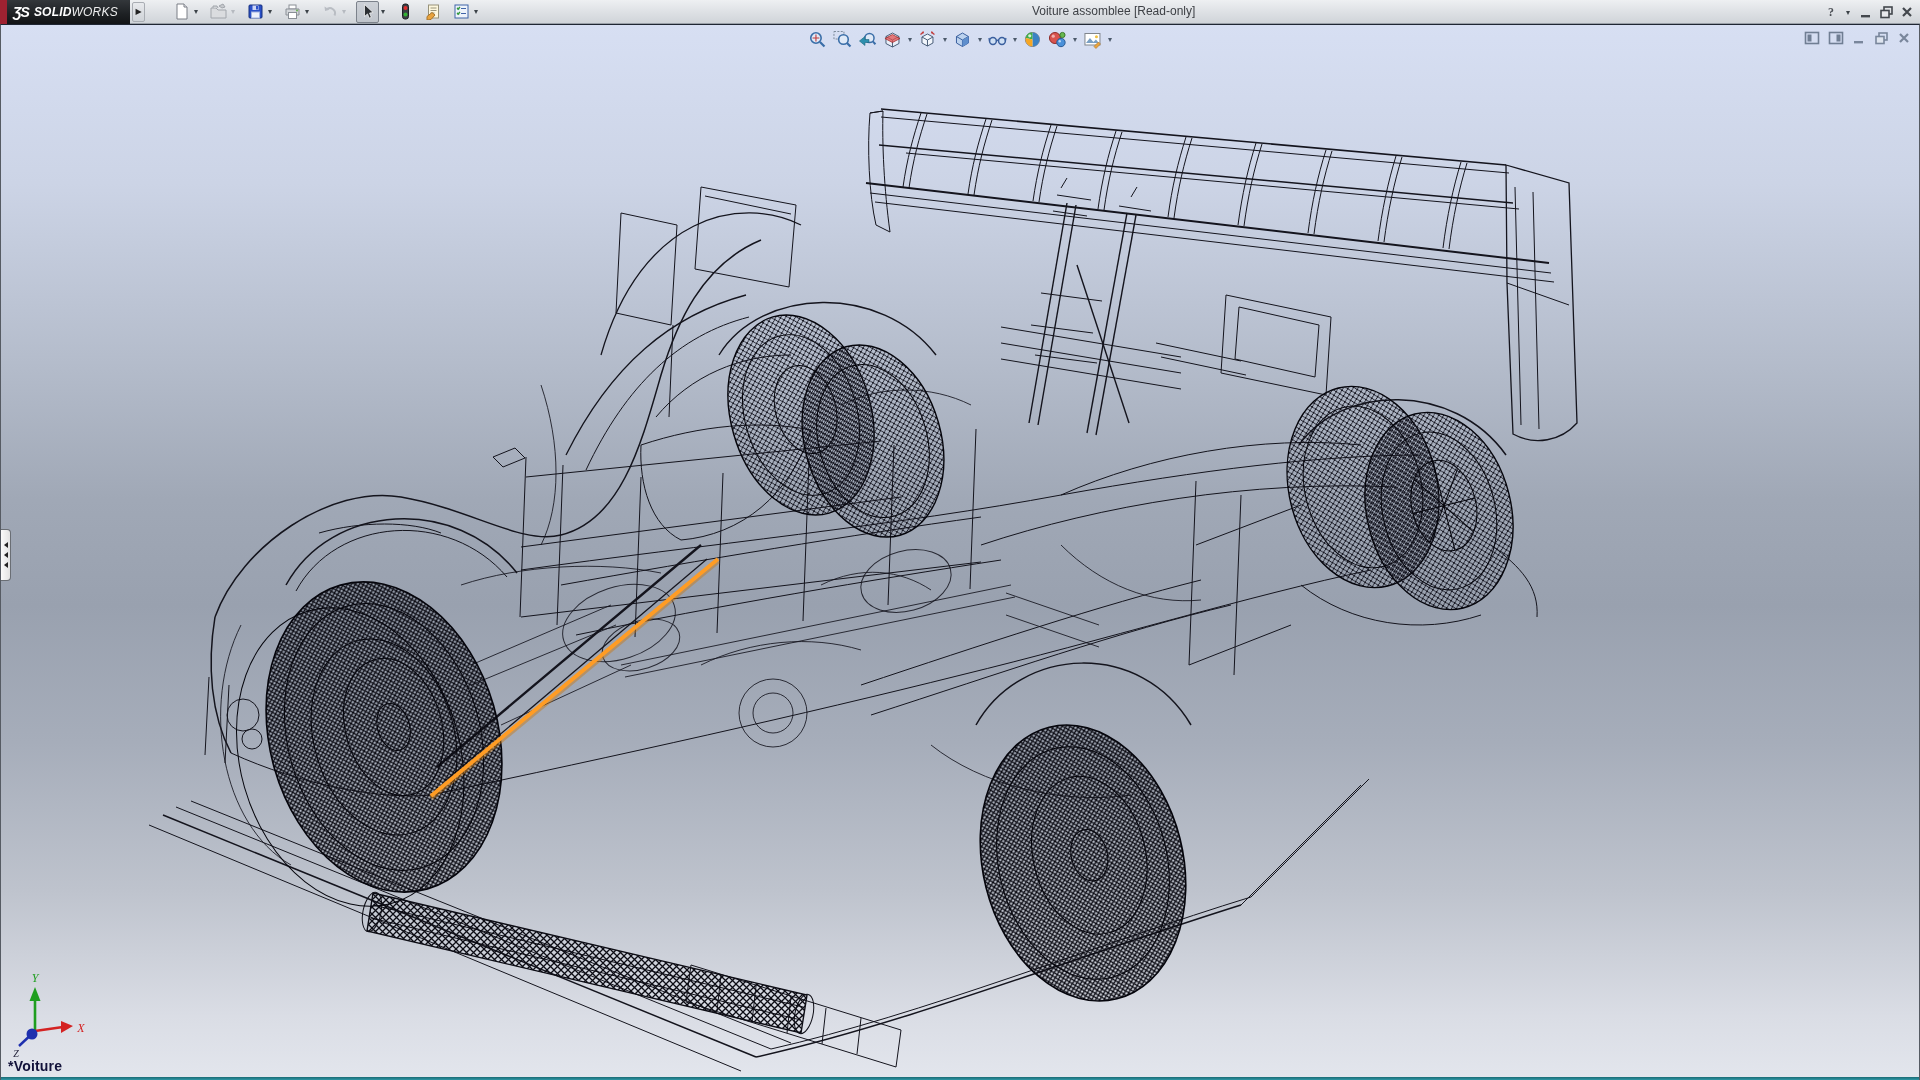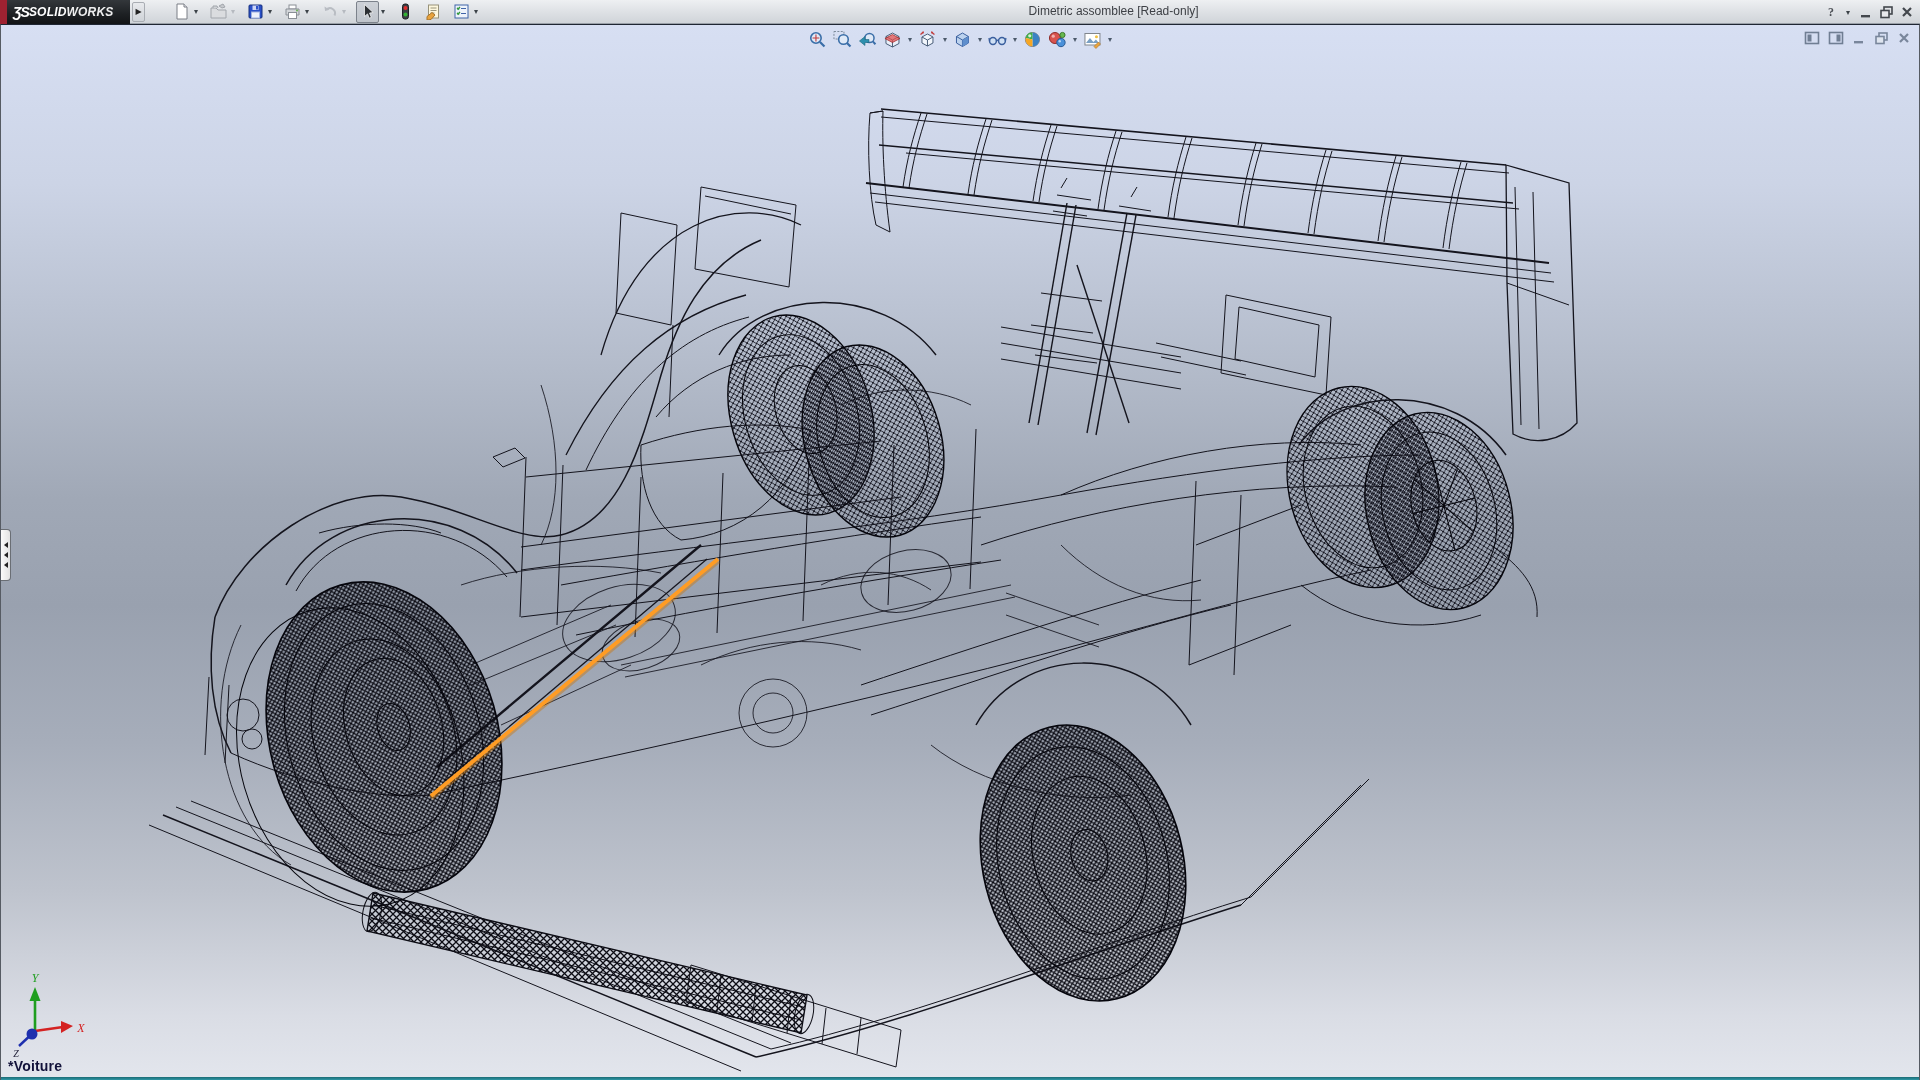--- a/index.html
+++ b/index.html
@@ -10,26 +10,26 @@
   .titlebar {
     position:relative; height:24px; width:100%;
     background:linear-gradient(180deg,#eef0f2 0%,#dde0e4 55%,#d0d4d9 100%);
     border-bottom:1px solid #9aa0a8;
     display:flex; align-items:center;
   }
   .logo-block {
     height:24px; width:130px; flex:0 0 auto;
     background:linear-gradient(180deg,#33373b 0%,#1d2023 60%,#121416 100%);
     border-left:7px solid #9e2231;
-    display:flex; align-items:center; padding-left:6px;
+    display:flex; align-items:center; gap:5px; padding-left:6px;
     color:#fff;
   }
   .logo-3ds { font-style:italic; font-weight:bold; font-size:14px; letter-spacing:-1px; }
   .logo-name { font-style:italic; font-weight:bold; font-size:12px; letter-spacing:.2px; }
-  .logo-name span.lite { font-weight:bold; opacity:.92; }
+  .logo-name span.lite { font-weight:normal; opacity:.92; }
   .flyout-btn {
     width:13px; height:20px; margin-left:2px; flex:0 0 auto;
     background:linear-gradient(180deg,#e8eaed,#cfd3d8);
     border:1px solid #a9adb3; border-radius:2px;
     display:flex; align-items:center; justify-content:center;
     font-size:8px; color:#222;
   }
   .main-toolbar { display:flex; align-items:center; margin-left:26px; height:24px; }
   .tb-btn {
     height:22px; display:flex; align-items:center; padding:0 2px; border-radius:2px;
@@ -199,21 +199,21 @@
         <rect x="4" y="4.5" width="2.4" height="2.4" fill="#9fb6dd"></rect>
         <rect x="4" y="9.5" width="2.4" height="2.4" fill="#9fb6dd"></rect>
         <path d="M8 5.5h5M8 10.5h5" stroke="#3f64a8" stroke-width="1"></path>
         <path d="M4 4.8l1.2 1.4L7 3.8" stroke="#2f9e2f" stroke-width="1.2" fill="none"></path>
         <path d="M4 9.8l1.2 1.4L7 8.8" stroke="#2f9e2f" stroke-width="1.2" fill="none"></path>
       </svg>
     </div>
       <span class="dd">▾</span>
   </div>
 
-  <div class="title-text">Dimetric assomblee [Read-only]</div>
+  <div class="title-text">Voiture assomblee [Read-only]</div>
 
   <div class="win-controls">
     <span class="wc">
       <svg width="14" height="14" viewBox="0 0 14 14">
         <text x="7" y="11" text-anchor="middle" font-size="12" font-weight="bold" fill="#4a4e54" font-family="Liberation Serif, serif">?</text>
       </svg>
     </span>
     <span class="dd">▾</span>
     <span class="wc">
       <svg width="14" height="14" viewBox="0 0 14 14">

